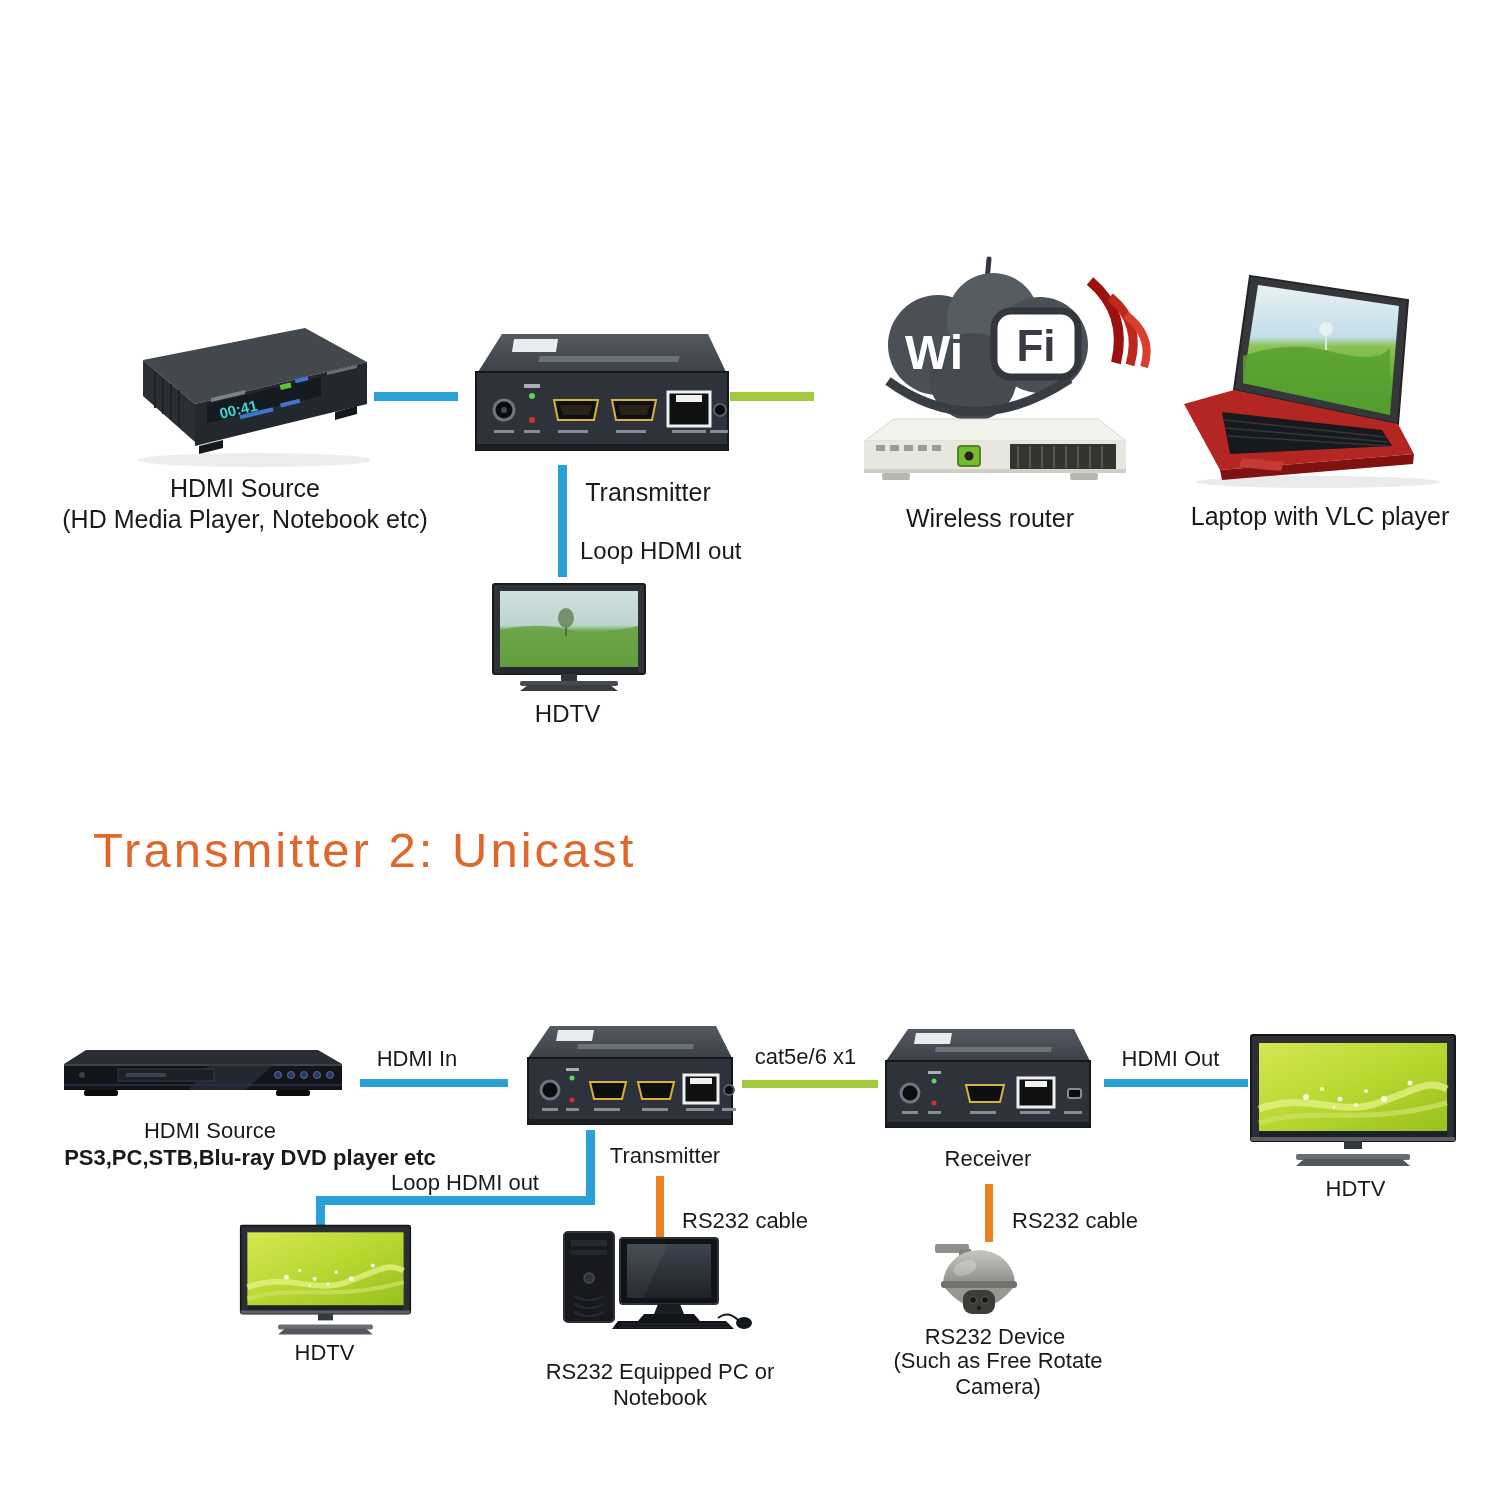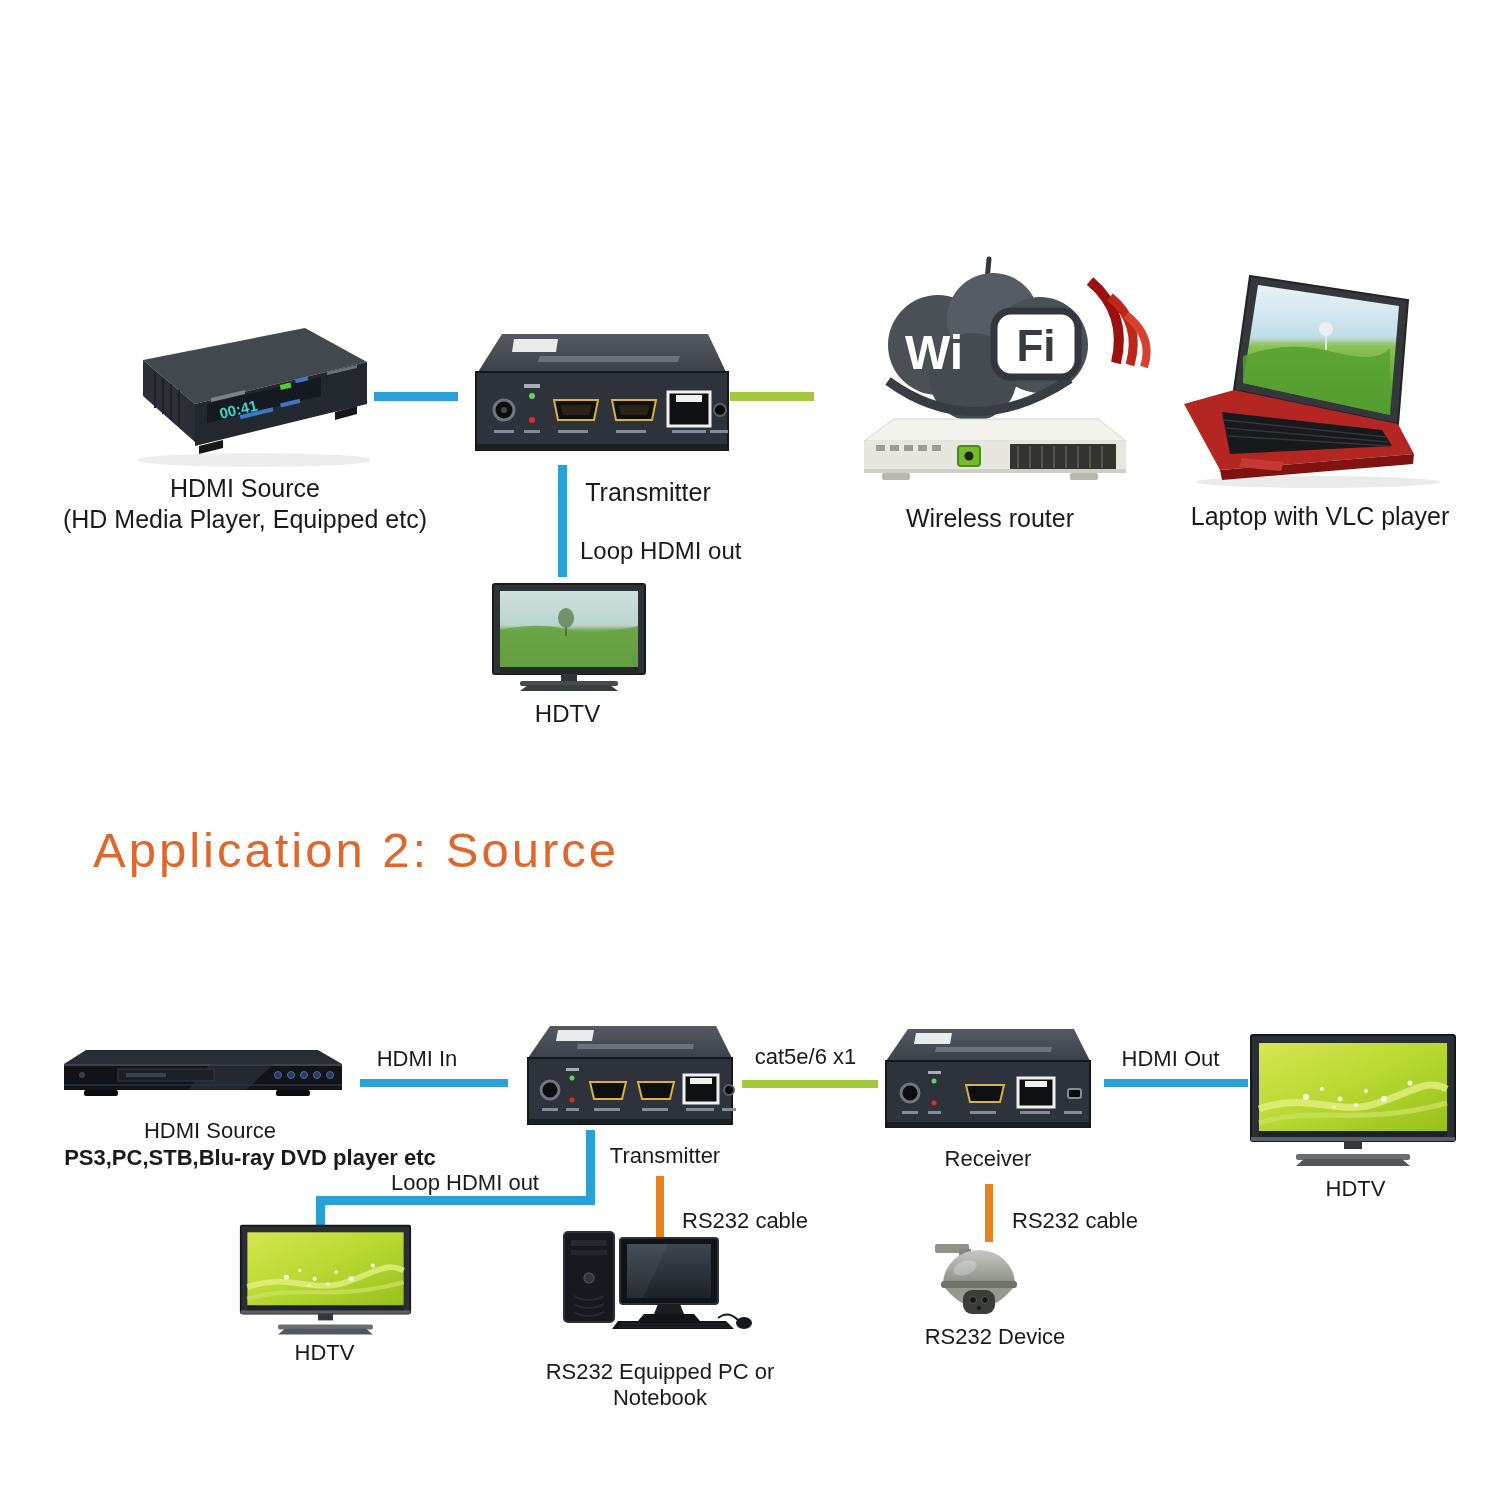--- a/index.html
+++ b/index.html
@@ -47,21 +47,21 @@
     <g transform="rotate(-13.5 190 70)">
       <rect x="186" y="64" width="11" height="5" fill="#58C838"></rect>
       <rect x="202" y="62" width="13" height="4" fill="#3878D8"></rect>
       <rect x="140" y="84" width="34" height="4" fill="#3F77C8"></rect>
       <rect x="182" y="82" width="20" height="4" fill="#3F77C8"></rect>
     </g>
     <polygon points="104,126 128,120 128,128 104,134" fill="#15171A"></polygon>
     <polygon points="240,92 262,86 262,94 240,100" fill="#15171A"></polygon>
   </svg>
   <div class="lbl f25" style="left:95px;top:474px;width:300px;">HDMI Source</div>
-  <div class="lbl f25" style="left:45px;top:505px;width:400px;">(HD Media Player, Equipped etc)</div>
+  <div class="lbl f25" style="left:45px;top:505px;width:400px;">(HD Media Player, Notebook etc)</div>
 
   <div class="line c-hdmi" style="left:374px;top:392px;width:84px;height:9px;"></div>
 
   <svg style="left:462px;top:326px;" width="282" height="136" viewBox="0 0 282 136">
     <defs>
         <linearGradient id="gtx1" x1="0" y1="0" x2="0" y2="1">
           <stop offset="0" stop-color="#545962"></stop>
           <stop offset="1" stop-color="#3C4149"></stop>
         </linearGradient>
       </defs>
@@ -182,21 +182,21 @@
     <path d="M10,48 Q45,40 75,47 T148,44 L148,85 L10,85 Z" fill="#68A244" opacity="0.8"></path>
     <line x1="76" y1="44" x2="76" y2="54" stroke="#5A6A52" stroke-width="2"></line>
     <ellipse cx="76" cy="36" rx="8" ry="10" fill="#6A8A60" opacity="0.9"></ellipse>
     <rect x="10" y="85" width="138" height="7" fill="#24272B"></rect>
     <rect x="71" y="92" width="16" height="7" fill="#303438"></rect>
     <rect x="30" y="99" width="98" height="5" rx="2" fill="#474B50"></rect>
     <polygon points="38,103 120,103 128,109 30,109" fill="#3A3E43"></polygon>
   </svg>
   <div class="lbl f24" style="left:505px;top:700px;width:125px;">HDTV</div>
 
-  <div class="title" style="left:93px;top:822px;">Application 2: Source</div>
+  <div class="title" style="left:93px;top:822px;">Transmitter 2: Unicast</div>
 
   <svg style="left:60px;top:1044px;" width="285" height="58" viewBox="0 0 285 58">
     <polygon points="26,6 258,6 282,20 4,20" fill="#2A2D33"></polygon>
     <rect x="4" y="20" width="278" height="26" fill="#121418"></rect>
     <rect x="4" y="20" width="278" height="2" fill="#3E434B"></rect>
     <polygon points="150,20 214,20 186,46 128,46" fill="#2E3340" opacity="0.6"></polygon>
     <rect x="58" y="25" width="96" height="12" fill="#1C2026" stroke="#343A44" stroke-width="1"></rect>
     <rect x="66" y="29" width="40" height="4" fill="#3A424E"></rect>
     <circle cx="22" cy="31" r="3" fill="#3A404A"></circle>
     <g fill="#2A3A5E" stroke="#4A6AB0" stroke-width="1">
@@ -394,14 +394,15 @@
     <path d="M10,44 A36,34 0 0 1 82,44 Z" fill="url(#gcam)"></path>
     <rect x="8" y="41" width="76" height="7" rx="3" fill="#70726C"></rect>
     <path d="M12,48 Q46,88 80,48 Z" fill="#96988F"></path>
     <rect x="30" y="50" width="32" height="24" rx="9" fill="#3B3D38"></rect>
     <circle cx="40" cy="60" r="3.5" fill="#16181A" stroke="#5A5C55" stroke-width="1"></circle>
     <circle cx="52" cy="60" r="3.5" fill="#16181A" stroke="#5A5C55" stroke-width="1"></circle>
     <circle cx="46" cy="68" r="2" fill="#16181A"></circle>
     <ellipse cx="32" cy="28" rx="12" ry="7" fill="#FFFFFF" opacity="0.25" transform="rotate(-20 32 28)"></ellipse>
   </svg>
   <div class="lbl f22" style="left:920px;top:1324px;width:150px;">RS232 Device</div>
+  <div class="lbl f22" style="left:858px;top:1348px;width:280px;">(Such as Free Rotate Camera)</div>
 
 </div>
 
 </body></html>

